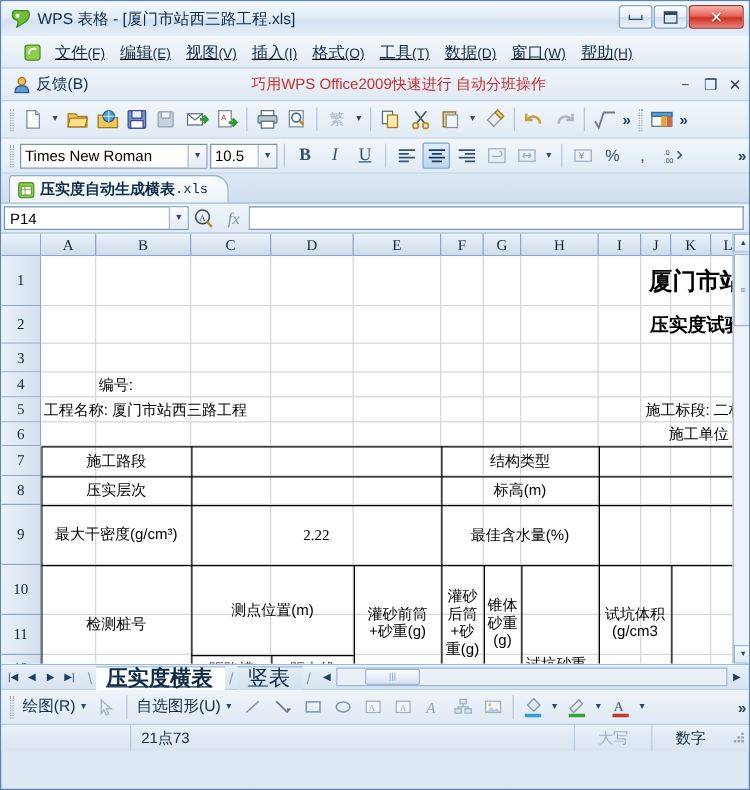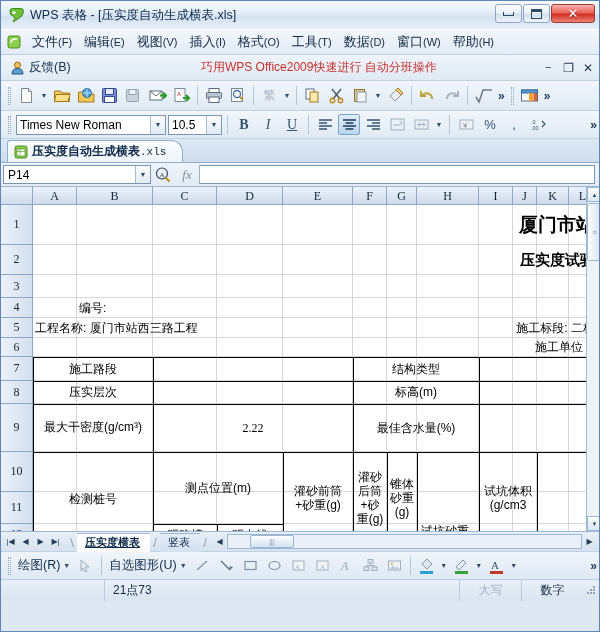--- a/index.html
+++ b/index.html
@@ -54,21 +54,22 @@
   .gl-min { width:11px; height:4px; border:1px solid #2b4a66; border-top:none; }
   .gl-max { width:11px; height:10px; border:1px solid #2b4a66; border-top-width:3px; }
 
   
   .menubar {
     height: 26px;
     background: linear-gradient(to bottom,#f2f7fb 0%,#e2ebf5 100%);
     border-top: 1px solid #fafcfe;
     border-bottom: 1px solid #b9cde0;
     display: flex; align-items: center;
-    padding-left: 4px;
+    padding-left: 16px;
+    text-decoration: underline;
   }
   .menu-ico { width:18px;height:18px;margin-right:3px;display:flex;align-items:center;justify-content:center; }
   .menuitem {
     padding: 3px 6px;
     font-size: 13px; color: #102a44;
     white-space: nowrap;
     font-family: "Liberation Sans", sans-serif;
   }
   .menuitem .mn { font-size: 11px; }
 
@@ -276,21 +277,21 @@
     padding-left:2px;
   }
   .navbtn {
     width:15px;height:16px;display:flex;align-items:center;justify-content:center;
     font-size:8px;color:#1f3d5c;
   }
   .stabs { display:flex; align-items:flex-end; height:20px; margin-left:4px; }
   .stab {
     height:19px; padding:0 10px 0 8px;
     display:flex;align-items:center;
-    font-size:11px; color:#0e2b48;
+    font-size:17px; color:#0e2b48;
     font-family:Liberation Mono, monospace;
     position: relative;
     background: linear-gradient(to bottom,#e4edf7,#d2e0ee);
     border-top:1px solid #9db8d2;
     transform: skewX(0deg);
   }
   .stab.active {
     background:#fff; font-weight:bold; text-decoration: underline;
   }
   .stab-sep { width:10px; height:19px; display:flex;align-items:center;justify-content:center; color:#8aa3bd; font-size:13px;}
@@ -340,21 +341,21 @@
 
 <div id="app">
 
   <div class="titlebar">
     <div class="title-ico">
       <svg width="17" height="17" viewBox="0 0 17 17">
         <path d="M2 4 Q2 1.5 4.5 1.5 L13 1.5 Q15.5 1.5 15.5 4.5 Q15.5 9 10 12 L5 15 Q8 10 5 9 Q1.5 8 2 4 Z" fill="#6fbf3a" stroke="#3f8a18" stroke-width="1"></path>
         <circle cx="6" cy="5.5" r="1.6" fill="#fff"></circle>
       </svg>
     </div>
-    <div class="title-text">WPS 表格 - [压实度自动生成横表.xls]</div>
+    <div class="title-text">WPS 表格 - [厦门市站西三路工程.xls]</div>
     <div class="wctrls">
       <div class="wbtn">
           <span class="gl-min"></span>
         </div>
       <div class="wbtn">
           <span class="gl-max"></span>
         </div>
       <div class="wbtn close">✕</div>
     </div>
   </div>

